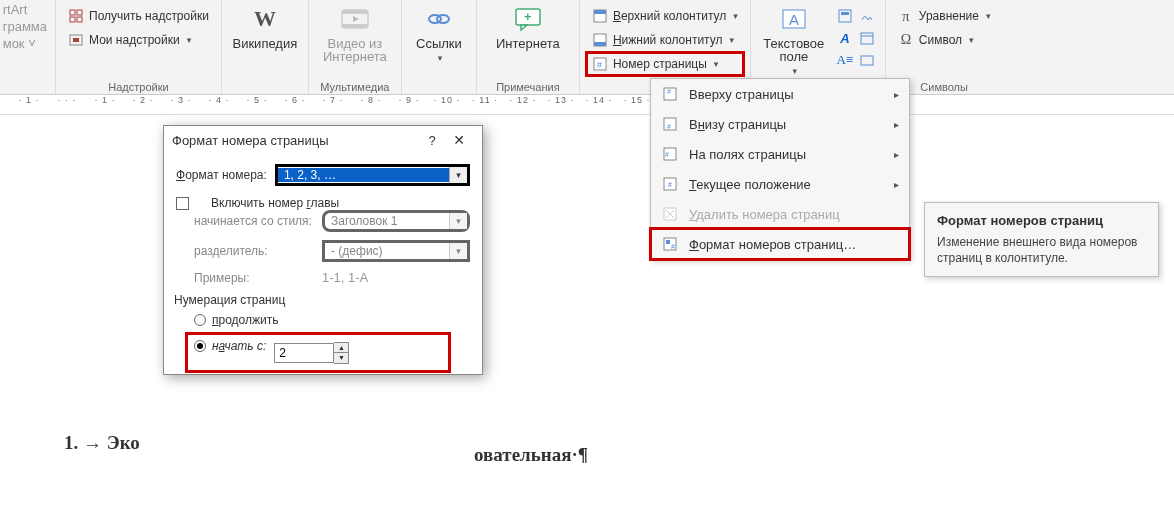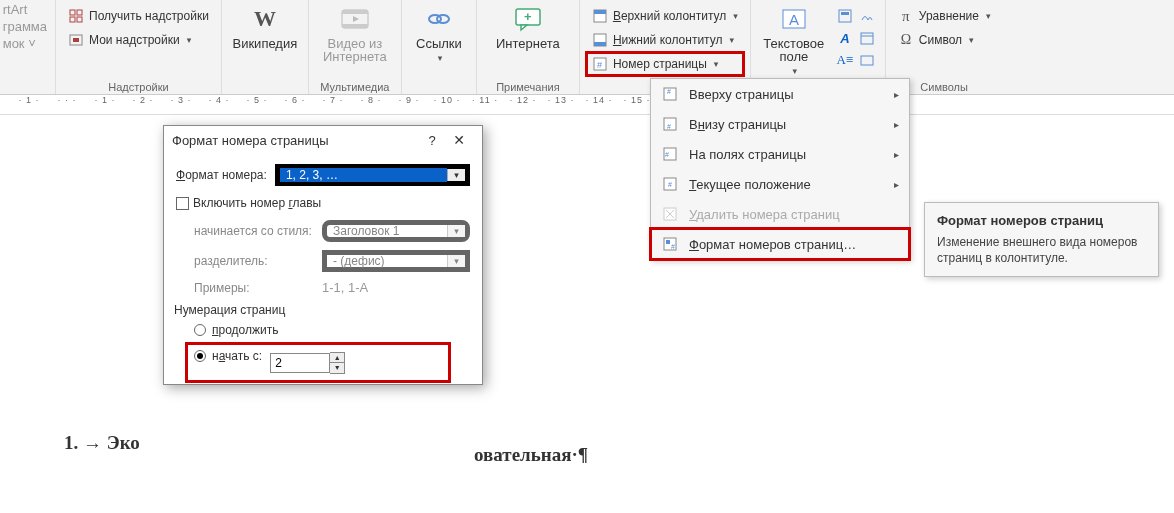--- a/index.html
+++ b/index.html
@@ -47,25 +47,25 @@
   
   .dialog { position:absolute; left:163px; top:125px; width:320px; background:#fff; border:1px solid #888; box-shadow:3px 3px 12px rgba(0,0,0,.35); z-index:40;}
   .dlg-title{ display:flex; align-items:center; padding:6px 8px; font-size:13px;}
   .dlg-title .t{flex:1;}
   .dlg-title .help{ width:24px; text-align:center; cursor:pointer;}
   .dlg-title .close{ width:30px; text-align:center; cursor:pointer; font-size:14px;}
   .dlg-body{ padding:10px 12px 4px 12px;}
   .row{ display:flex; align-items:center; gap:8px; margin-bottom:10px;}
   .row .lab{ font-size:12px;}
   .row .lab .u{text-decoration:underline;}
-  .combo{ flex:1; height:22px; border:5px solid #000000; display:flex; align-items:center;}
+  .combo{ flex:1; height:22px; border:3px solid #000000; display:flex; align-items:center;}
   .combo .cv{ flex:1; padding:0 6px; font-size:12px;}
   .combo .cbtn{ width:18px; height:100%; border-left:1px solid #aaa; background:#eee; display:flex;align-items:center;justify-content:center;font-size:9px;}
   .combo.sel .cv{ background:#0a62c9; color:#fff;}
-  .chk{ display:flex; align-items:center; gap:4px; font-size:12px; margin-bottom:10px;}
+  .chk{ display:flex; align-items:center; gap:22px; font-size:12px; }
   .chk .box{ width:13px;height:13px;border:1px solid #666;}
   .indent{ padding-left:18px;}
   .field-row{ display:flex; align-items:center; gap:8px; margin-bottom:8px;}
   .field-row .flab{ width:120px; font-size:12px; color:#888;}
   .grp-title{ font-size:12px; margin:6px 0 6px -2px;}
   .radio{ display:flex; align-items:center; gap:6px; font-size:12px; margin-bottom:8px;}
   .radio .rcircle{ width:12px;height:12px;border:1px solid #666;border-radius:50%; display:flex;align-items:center;justify-content:center;}
   .radio .rcircle .dot{ width:6px;height:6px;background:#000;border-radius:50%;}
   .numbox{ display:flex; align-items:center;}
   .numbox input{ width:60px; height:20px; border:1px solid #888; padding:0 4px; font-size:12px;}
@@ -403,21 +403,21 @@
       </div>
     </div>
 
     <div class="grp-title">Нумерация страниц</div>
     <div class="indent">
       <div class="radio">
         <span class="rcircle"></span>
         <span><span style="text-decoration:underline">п</span>родолжить</span>
       </div>
       <div class="start-row">
-        <div class="radio" style="margin-bottom:13px;">
+        <div class="radio" style="margin-bottom:13px;font-style:italic;">
           <span class="rcircle">
               <span class="dot"></span>
             </span>
           <span>н<span style="text-decoration:underline">а</span>чать с:</span>
         </div>
         <div class="numbox">
           <input value="2" style="">
           <div class="spin">
             <div>▲</div>
             <div>▼</div>

